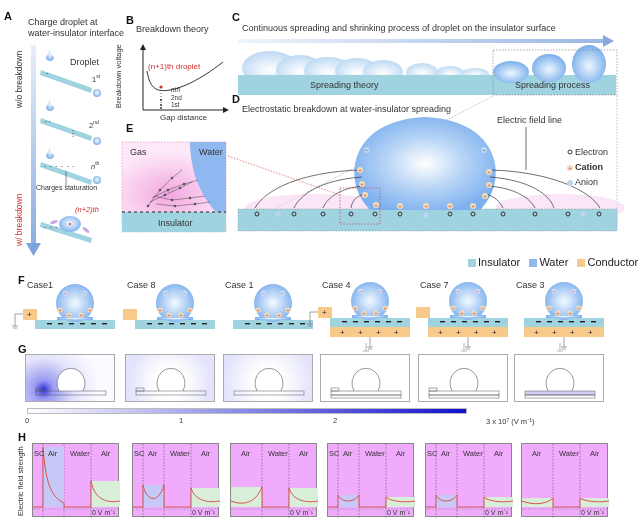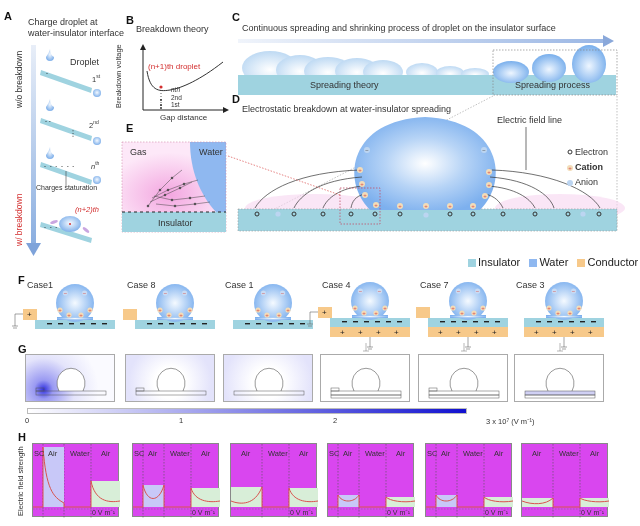--- a/index.html
+++ b/index.html
@@ -5,21 +5,21 @@
   * { box-sizing: border-box; margin: 0; padding: 0; }
   html, body { width: 640px; height: 526px; background: #fff; overflow: hidden; }
   body { position: relative; font-family: "Liberation Sans", sans-serif; color: #222; }
   .abs { position: absolute; }
   .plabel { position: absolute; font-weight: bold; font-size: 11px; color: #111; }
   .txt { position: absolute; font-size: 9px; color: #333; white-space: nowrap; }
   .txt-sm { position: absolute; font-size: 7.5px; color: #333; white-space: nowrap; }
   .red { color: #d32f2f; }
   svg { position: absolute; overflow: visible; }
   .gbox { position: absolute; border: 1px solid #aaa; background: #fff; }
-  .hbox { position: absolute; border: 1px solid #888; background: #d946ef; }
+  .hbox { position: absolute; border: 1px solid #888; background: #f0abfc; }
   .legend-sw { display: inline-block; width: 8px; height: 8px; vertical-align: middle; margin-right: 2px; }
 </style>
 </head>
 <body>
 
 <div class="plabel" style="left:4px;top:10px;">A</div>
 <div class="txt" style="left:28px;top:17px;">Charge droplet at</div>
 <div class="txt" style="left:28px;top:28px;">water-insulator interface</div>
 
 <svg style="left:0;top:0;" width="120" height="270">

